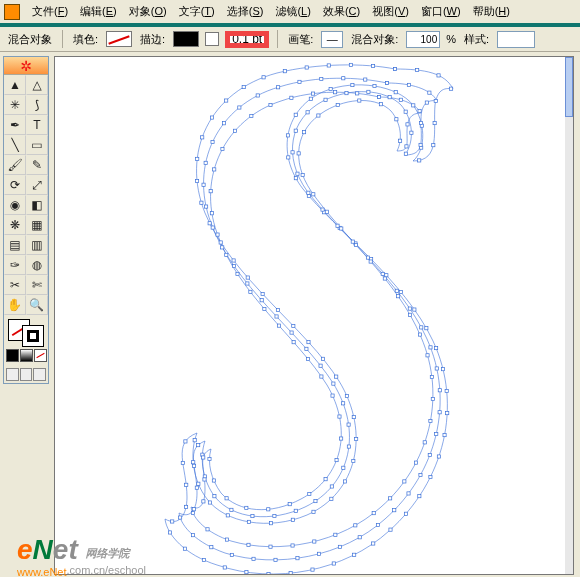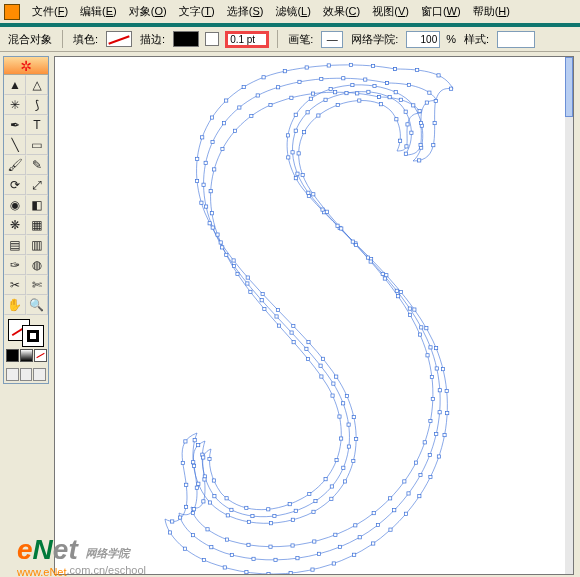--- a/index.html
+++ b/index.html
@@ -46,22 +46,22 @@
   .swatch-none::after {
     content:"";
     position:absolute; left:1px; right:1px; top:7px;
     border-top:2px solid #d00; transform: rotate(-20deg);
   }
   .swatch-black { background:#000; }
   .mini-swatch {
     width: 14px; height: 14px; border:1px solid #777; background:#fff;
   }
   .stroke-input {
-    width: 44px; height: 17px; font-size:10px; padding:0 2px;
-    border:3px solid #ef4444; background:#fff;
+    width: 44px; height: 17px; font-size:12px; padding:0 2px;
+    border:5px solid #ef4444; background:#fff;
   }
   .sep { width:1px; height:18px; background:#aca899; margin:0 2px;}
   .brush-btn {
     width:22px; height:17px; border:1px solid #7f9db9; background:#fff;
     display:inline-flex; align-items:center; justify-content:center;
   }
   .num-input {
     width: 34px; height:17px; border:1px solid #7f9db9; background:#fff;
     font-size:10px; padding:0 2px; text-align:right;
   }
@@ -181,21 +181,21 @@
   <div class="sep"></div>
   <span class="options-label">填色:</span>
   <span class="swatch swatch-none"></span>
   <span class="options-label">描边:</span>
   <span class="swatch swatch-black"></span>
   <span class="mini-swatch"></span>
   <input class="stroke-input" value="0.1 pt" style="">
   <div class="sep"></div>
   <span class="options-label">画笔:</span>
   <span class="brush-btn">—</span>
-  <span class="options-label">网络学院:</span>
+  <span class="options-label">混合对象:</span>
   <input class="num-input" value="100" style="">
   <span>%</span>
   <span class="options-label">样式:</span>
   <span class="style-btn"></span>
 </div>
 
 <div class="work-area">
 
   <div class="toolbox">
     <div class="toolbox-header">

